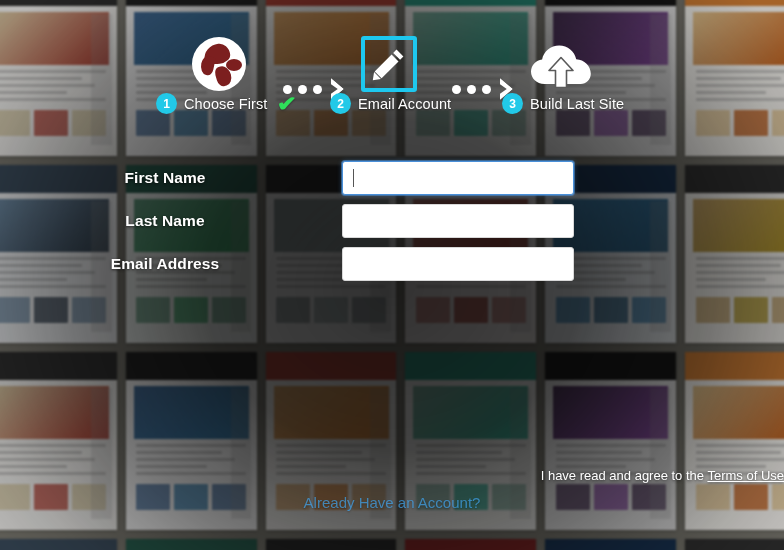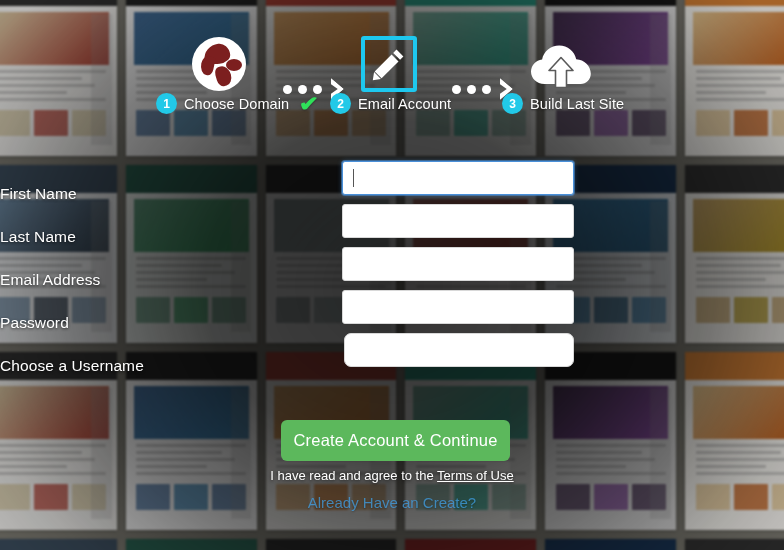--- a/index.html
+++ b/index.html
@@ -242,28 +242,27 @@
   .field-row {
     position: absolute;
     left: 0;
     width: 784px;
     height: 34px;
   }
   .field-label {
     position: absolute;
     left: 0;
     width: 330px;
-    text-align: left;
+    text-align: center;
     color: #ffffff;
     font-size: 15.5px;
-    font-weight: normal;
+    font-weight: bold;
     line-height: 34px;
     text-shadow: 0 1px 3px rgba(0,0,0,.7);
     letter-spacing: .1px;
-    margin-top: 16px;
   }
   .field-input {
     position: absolute;
     left: 342px;
     top: 0;
     width: 232px;
     height: 34px;
     box-sizing: border-box;
     background: #ffffff;
     border: 1px solid #d8d8d8;
@@ -314,21 +313,21 @@
     font-family: "Liberation Sans", sans-serif;
     font-size: 16.5px;
     letter-spacing: .2px;
     cursor: pointer;
   }
 
   .terms-line {
     position: absolute;
     left: 0; right: 0;
     top: 468px;
-    text-align: center;
+    text-align: right;
     color: #ffffff;
     font-size: 13px;
     text-shadow: 0 1px 3px rgba(0,0,0,.6);
   }
   .terms-link {
     color: #ffffff;
     text-decoration: underline;
     cursor: pointer;
   }
 
@@ -719,21 +718,21 @@
           <path d="M31 17.5 L43 30.5 L36.5 30.5 L36.5 47.5 L25.5 47.5 L25.5 30.5 L19 30.5 Z" fill="#ffffff" stroke="#5a5a5a" stroke-width="1.6" stroke-linejoin="round"></path>
         </svg>
       </div>
     </div>
   </div>
 
   <div class="steps-labels">
 
     <div class="step-label" id="step-label-1">
       <span class="step-num">1</span>
-      <span class="step-txt">Choose Domain</span>
+      <span class="step-txt">Choose First</span>
       <span class="step-check">✔</span>
     </div>
 
     <div class="step-label" id="step-label-2">
       <span class="step-num">2</span>
       <span class="step-txt">Email Account</span>
     </div>
 
     <div class="step-label" id="step-label-3">
       <span class="step-num">3</span>
@@ -752,32 +751,23 @@
     <div class="field-row" id="row-email">
       <label class="field-label">Email Address</label>
       <input class="field-input" type="email" placeholder="" style="">
     </div>
 
     <div class="field-row" id="row-last">
       <label class="field-label">Last Name</label>
       <input class="field-input" type="text" placeholder="" style="">
     </div>
 
-    <div class="field-row" id="row-password">
-      <label class="field-label">Password</label>
-      <input class="field-input" type="password" placeholder="" style="">
-    </div>
-
-    <div class="field-row" id="row-username">
-      <label class="field-label">Choose a Username</label>
-      <input class="field-input" type="text" placeholder="" style="">
-    </div>
-
-    <button class="submit-btn">Create Account &amp; Continue</button>
+
+
 
     <div class="terms-line">
       <span>I have read and agree to the </span><a class="terms-link">Terms of Use</a>
     </div>
 
-    <div class="existing-acct">Already Have an Create?</div>
+    <div class="existing-acct">Already Have an Account?</div>
   </form>
 
 </div>
 
 </body></html>

